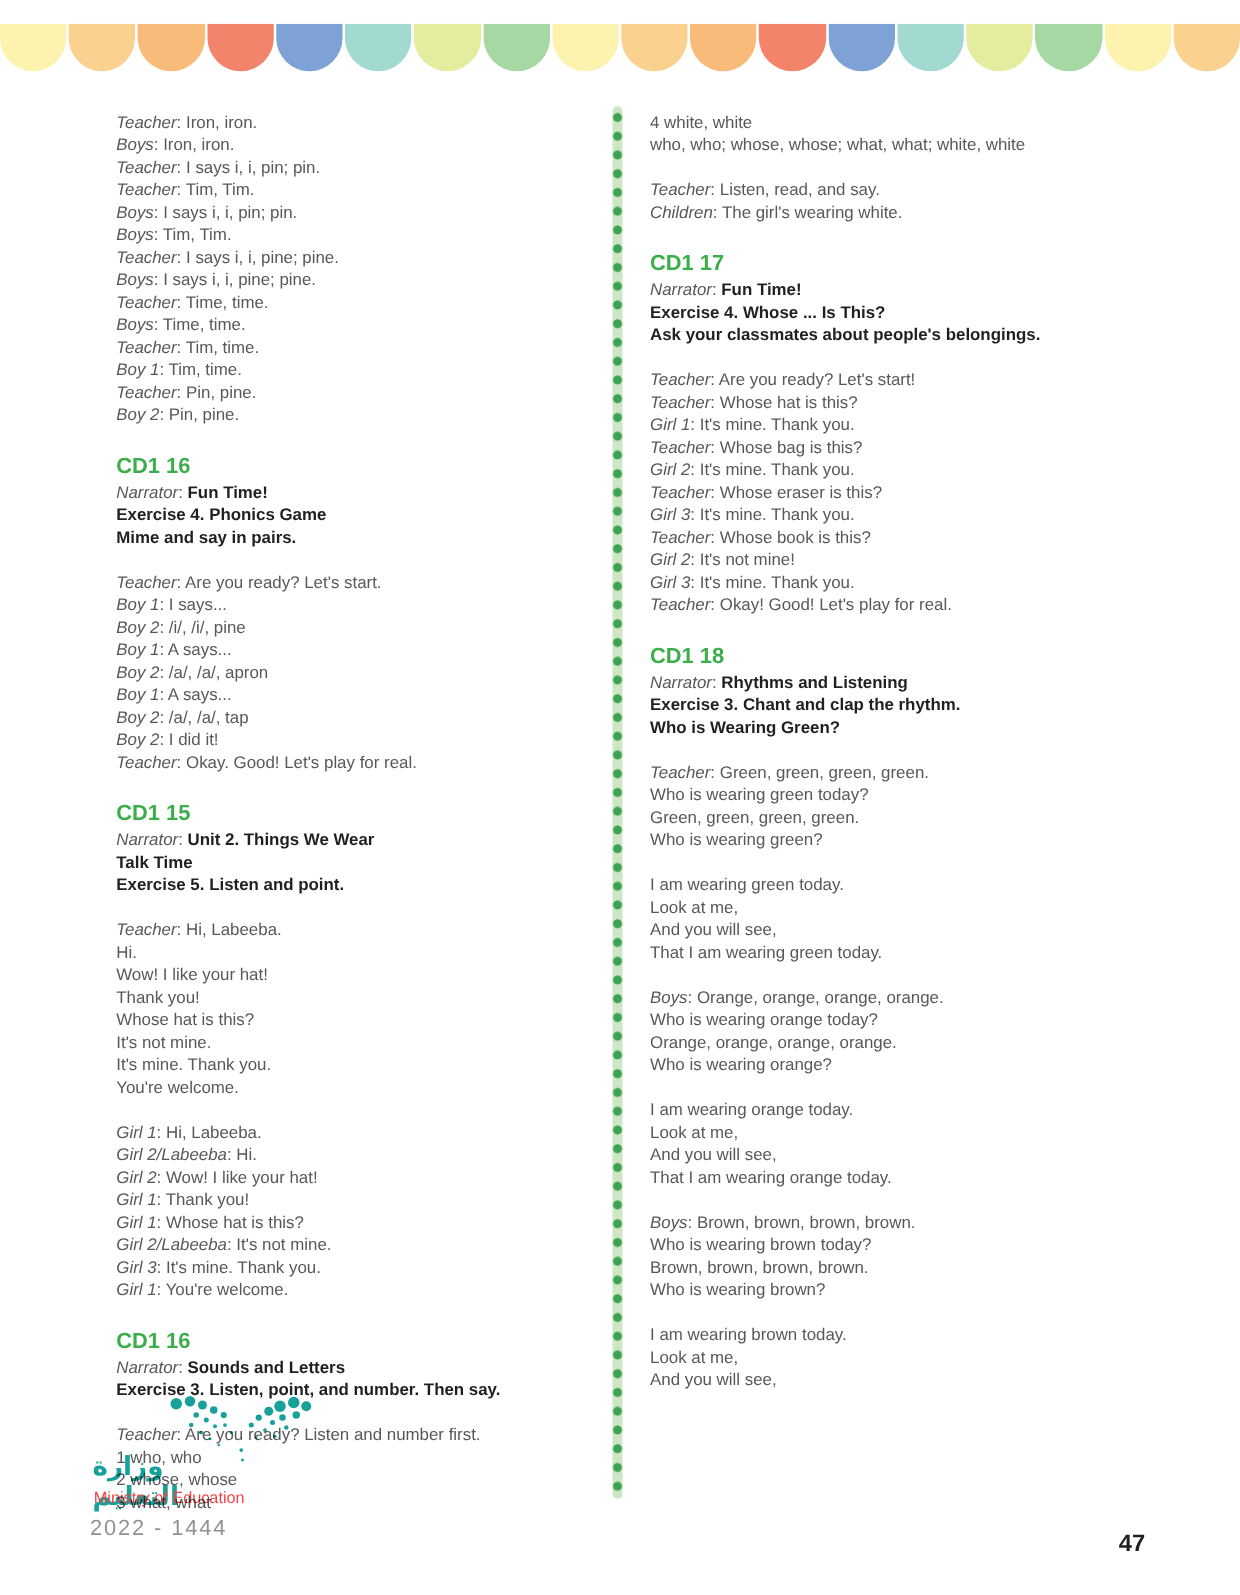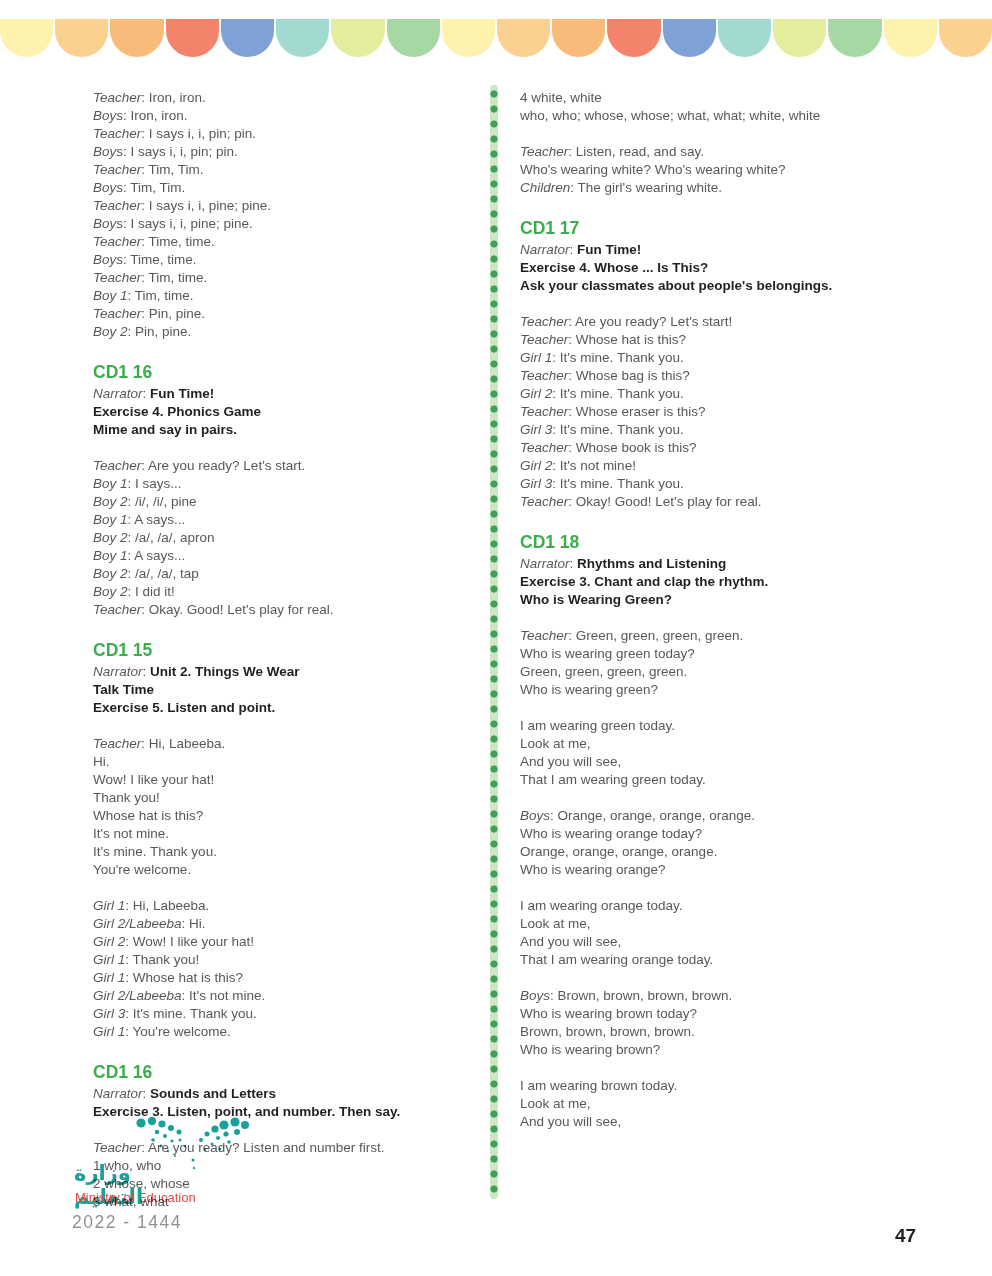--- a/index.html
+++ b/index.html
@@ -71,22 +71,22 @@
       <div class="tongue" style="background: rgb(251, 209, 143);"></div>
     </div>
 
   <div class="divider"></div>
 
   <div class="col col-left" id="col-left">
       <div class="block">
         <div class="line"><span class="speaker">Teacher</span>: <span class="txt">Iron, iron.</span></div>
         <div class="line"><span class="speaker">Boys</span>: <span class="txt">Iron, iron.</span></div>
         <div class="line"><span class="speaker">Teacher</span>: <span class="txt">I says i, i, pin; pin.</span></div>
+        <div class="line"><span class="speaker">Teacher</span>: <span class="txt">Tim, Tim.</span></div>
         <div class="line"><span class="speaker">Boys</span>: <span class="txt">I says i, i, pin; pin.</span></div>
-        <div class="line"><span class="speaker">Teacher</span>: <span class="txt">Tim, Tim.</span></div>
         <div class="line"><span class="speaker">Boys</span>: <span class="txt">Tim, Tim.</span></div>
         <div class="line"><span class="speaker">Teacher</span>: <span class="txt">I says i, i, pine; pine.</span></div>
         <div class="line"><span class="speaker">Boys</span>: <span class="txt">I says i, i, pine; pine.</span></div>
         <div class="line"><span class="speaker">Teacher</span>: <span class="txt">Time, time.</span></div>
         <div class="line"><span class="speaker">Boys</span>: <span class="txt">Time, time.</span></div>
         <div class="line"><span class="speaker">Teacher</span>: <span class="txt">Tim, time.</span></div>
         <div class="line"><span class="speaker">Boy 1</span>: <span class="txt">Tim, time.</span></div>
         <div class="line"><span class="speaker">Teacher</span>: <span class="txt">Pin, pine.</span></div>
         <div class="line"><span class="speaker">Boy 2</span>: <span class="txt">Pin, pine.</span></div>
       </div>
@@ -145,21 +145,20 @@
         <div class="line"><span class="txt">3 what, what</span></div>
       </div>
     </div>
   <div class="col col-right" id="col-right">
       <div class="block">
         <div class="line"><span class="txt">4 white, white</span></div>
         <div class="line"><span class="txt">who, who; whose, whose; what, what; white, white</span></div>
       </div>
       <div class="block">
         <div class="line"><span class="speaker">Teacher</span>: <span class="txt">Listen, read, and say.</span></div>
-        <div class="line"><span class="txt">Who's wearing white? Who's wearing white?</span></div>
         <div class="line"><span class="speaker">Children</span>: <span class="txt">The girl's wearing white.</span></div>
       </div>
       <div class="cd-heading">CD1 17</div>
       <div class="block">
         <div class="line"><span class="speaker">Narrator</span>: <span class="txt-bold">Fun Time!</span></div>
         <div class="line"><span class="txt-bold">Exercise 4. Whose ... Is This?</span></div>
         <div class="line"><span class="txt-bold">Ask your classmates about people's belongings.</span></div>
       </div>
       <div class="block">
         <div class="line"><span class="speaker">Teacher</span>: <span class="txt">Are you ready? Let's start!</span></div>

